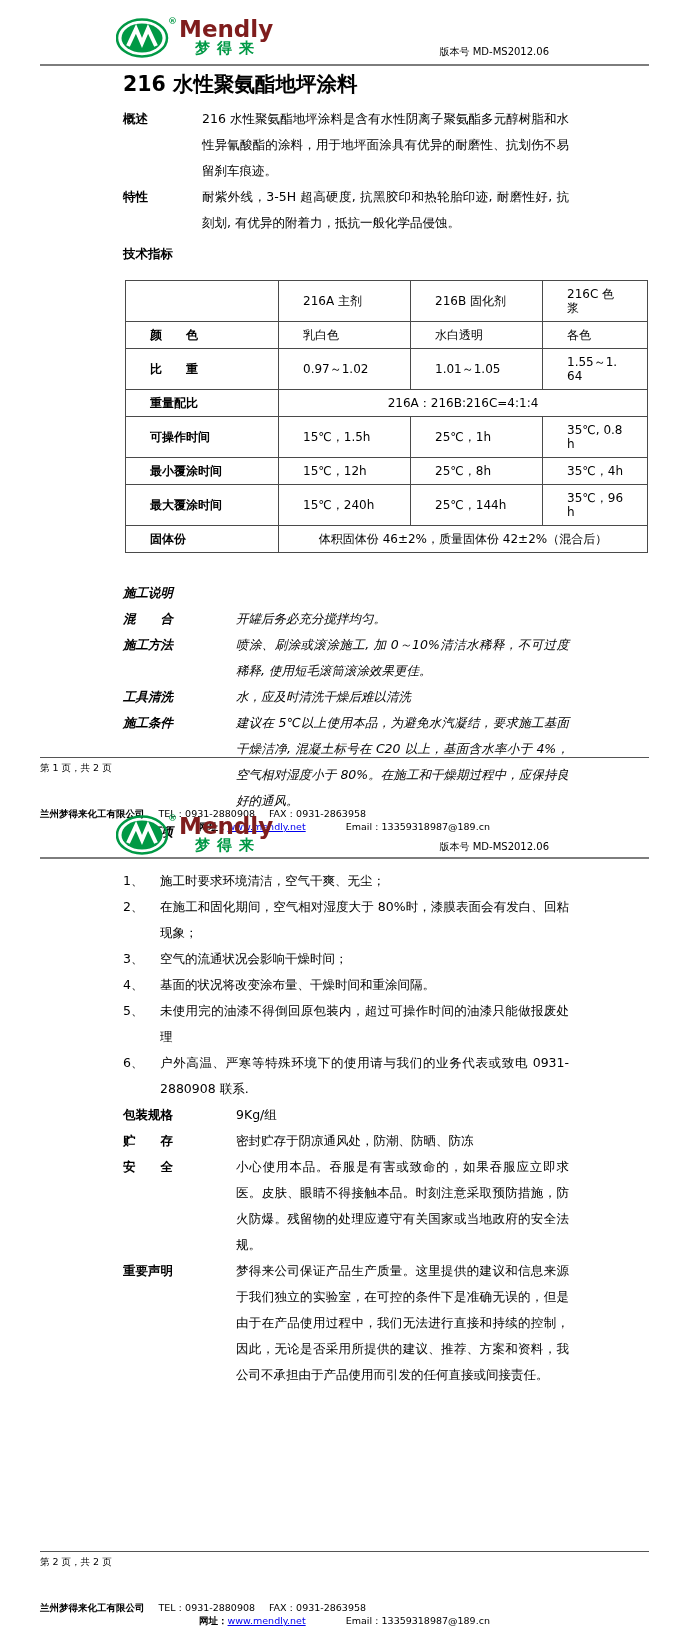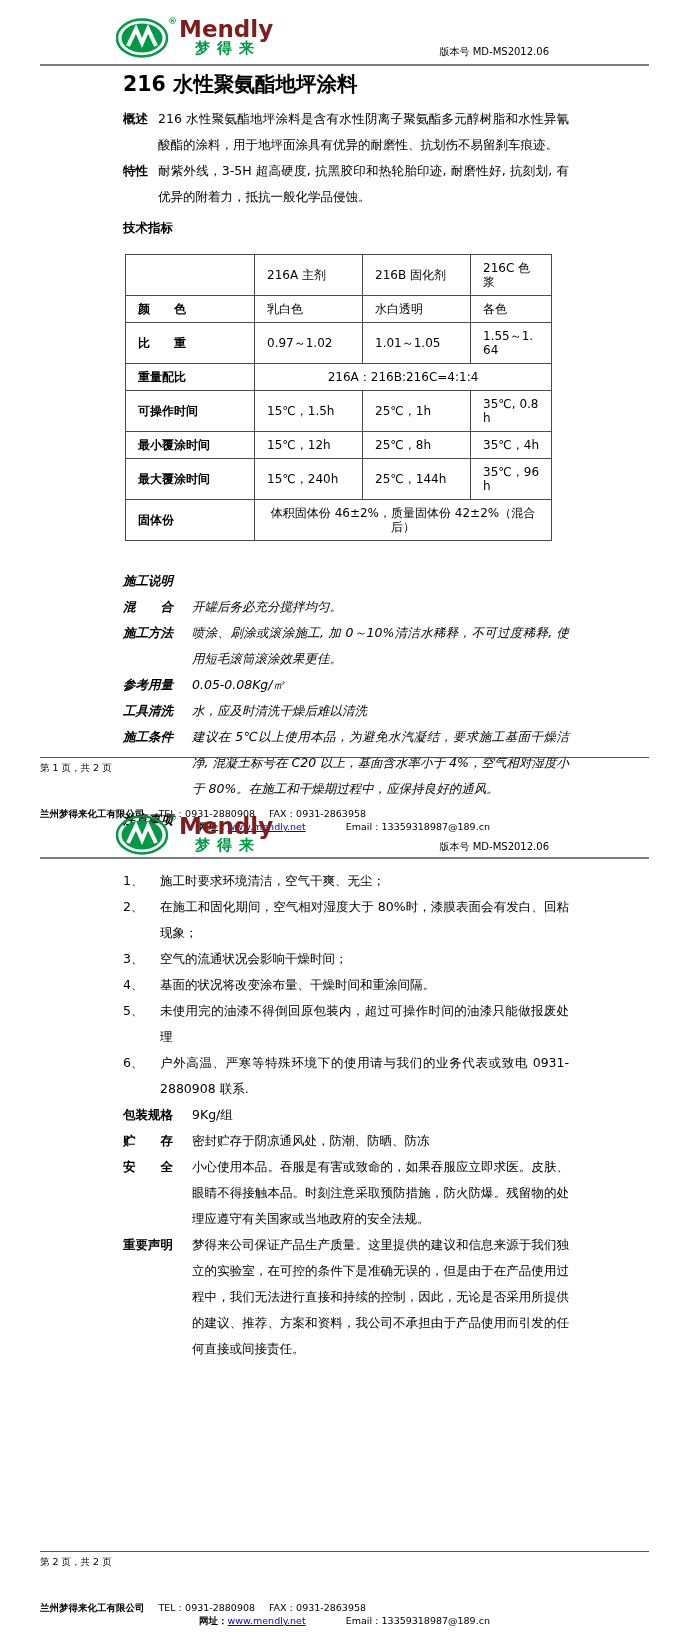--- a/index.html
+++ b/index.html
@@ -14,24 +14,24 @@
   .logo-texts{margin-left:2px;}
   .brand{font-size:23px;font-weight:bold;color:#7f1d1d;letter-spacing:0px;line-height:22px;display:block;}
   .brand-cn{font-size:15px;font-weight:bold;color:#009945;letter-spacing:7px;margin-left:16px;line-height:17px;display:block;}
   .version{position:absolute;right:138px;font-size:10px;color:#000;}
   .rule{position:absolute;left:40px;width:609px;border-top:2px solid #7d7d7d;height:0;}
   .content{position:absolute;left:123px;width:446px;font-size:12.5px;line-height:26px;text-align:justify;}
   .doc-title{font-size:20.5px;font-weight:bold;line-height:26px;margin:0 0 9px 0;text-align:left;}
   .kv{display:flex;}
   .kv .lab{font-weight:bold;flex:0 0 35px;white-space:nowrap;}
   .kv .lab-lg{font-weight:bold;flex:0 0 69px;white-space:nowrap;}
-  .kv .txt{flex:1;word-break:break-word;}
+  .kv .txt{flex:1;word-break:break-word;margin-left:44px;}
   .sec-head{font-weight:bold;margin-top:5px;}
   table.spec{border-collapse:collapse;margin:13px 0 0 2px;table-layout:fixed;width:392px;}
-  table.spec td{border:1px solid #4a4a4a;font-size:12px;line-height:14px;padding:6px 12px;vertical-align:middle;text-align:left;word-break:break-all;}
+  table.spec td{border:1px solid #4a4a4a;font-size:12px;line-height:14px;padding:6px 24px;vertical-align:middle;text-align:left;word-break:break-all;}
   table.spec td.c0{width:104px;font-weight:bold;}
   table.spec td.c1{width:83px;}
   table.spec td.c2{width:83px;}
   table.spec td.c3{width:56px;}
   table.spec td.span{text-align:center;font-weight:normal;}
   table.spec td.hed{font-weight:normal;}
   .construction{margin-top:27px;font-style:italic;}
   .note{display:flex;}
   .note .num{flex:0 0 37px;}
   .note .ntext{flex:1;word-break:break-word;}
@@ -131,24 +131,20 @@
       <div class="sec-head">施工说明</div>
       <div class="kv">
         <span class="lab-lg">混　　合</span>
         <span class="txt">开罐后务必充分搅拌均匀。</span>
       </div>
       <div class="kv">
         <span class="lab-lg">施工方法</span>
         <span class="txt">喷涂、刷涂或滚涂施工, 加 0～10%清洁水稀释，不可过度稀释, 使用短毛滚筒滚涂效果更佳。</span>
       </div>
       <div class="kv">
-        <span class="lab-lg">参考用量</span>
-        <span class="txt">0.05-0.08Kg/㎡</span>
-      </div>
-      <div class="kv">
         <span class="lab-lg">工具清洗</span>
         <span class="txt">水，应及时清洗干燥后难以清洗</span>
       </div>
       <div class="kv">
         <span class="lab-lg">施工条件</span>
         <span class="txt">建议在 5℃以上使用本品，为避免水汽凝结，要求施工基面干燥洁净, 混凝土标号在 C20 以上，基面含水率小于 4%，空气相对湿度小于 80%。在施工和干燥期过程中，应保持良好的通风。</span>
       </div>
       <div class="sec-head">注意事项</div>
     </div>
   </div>

